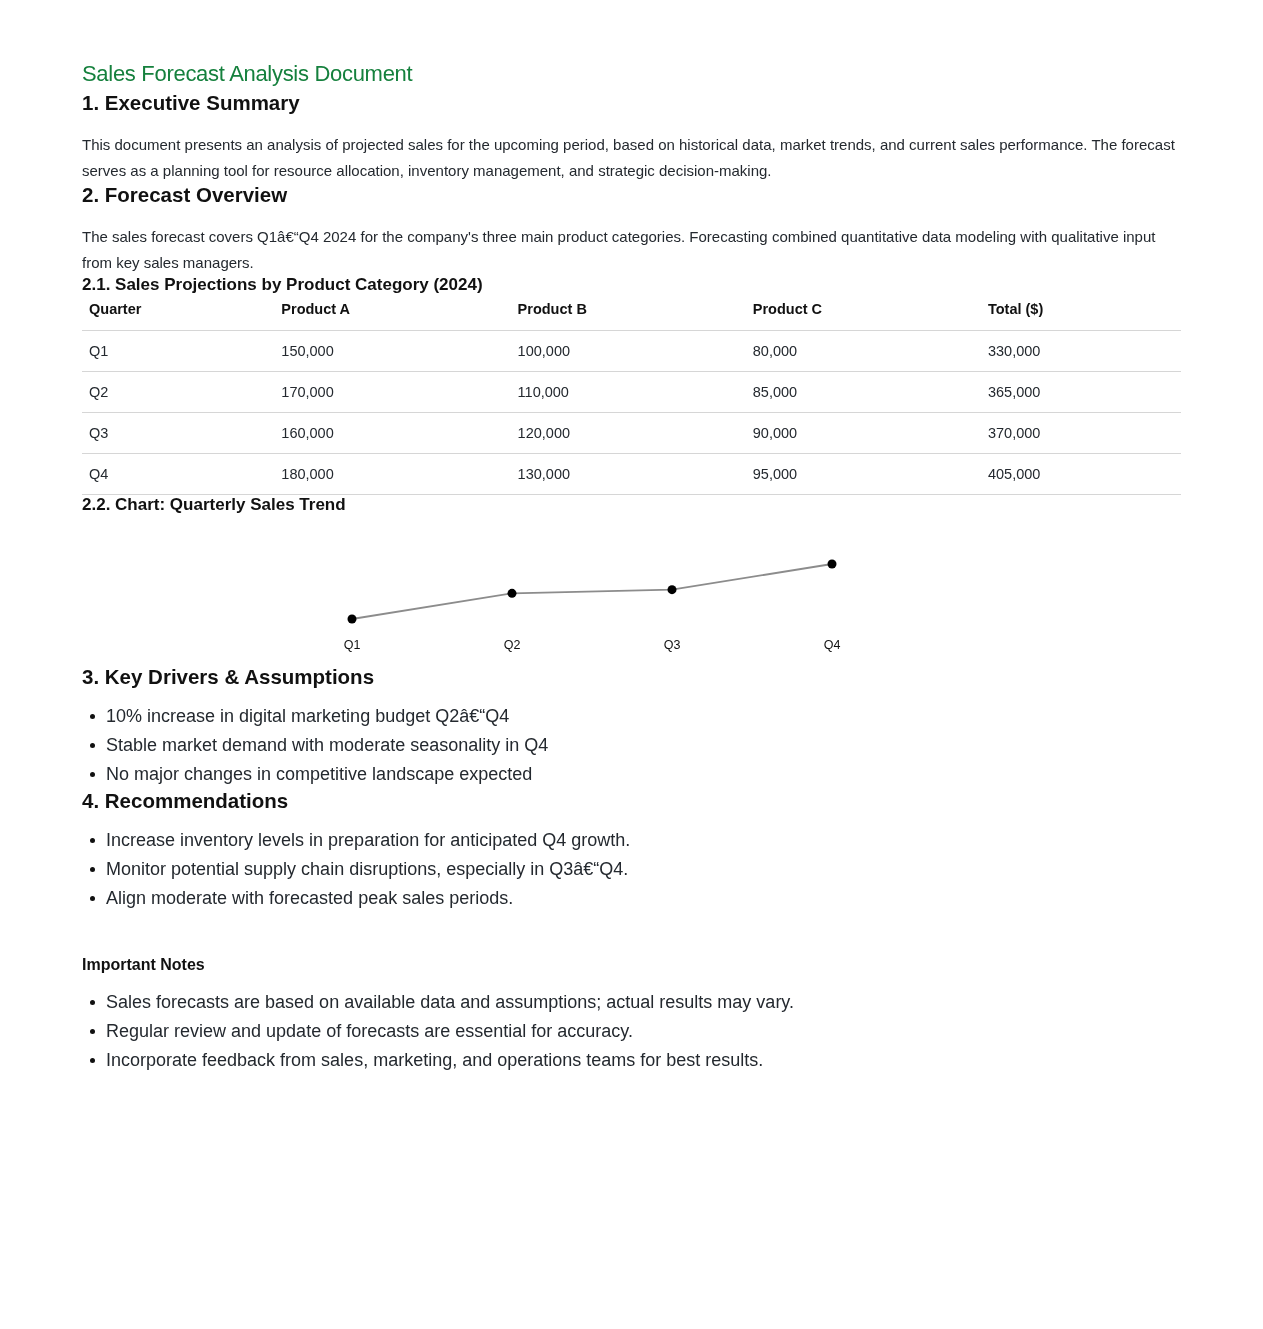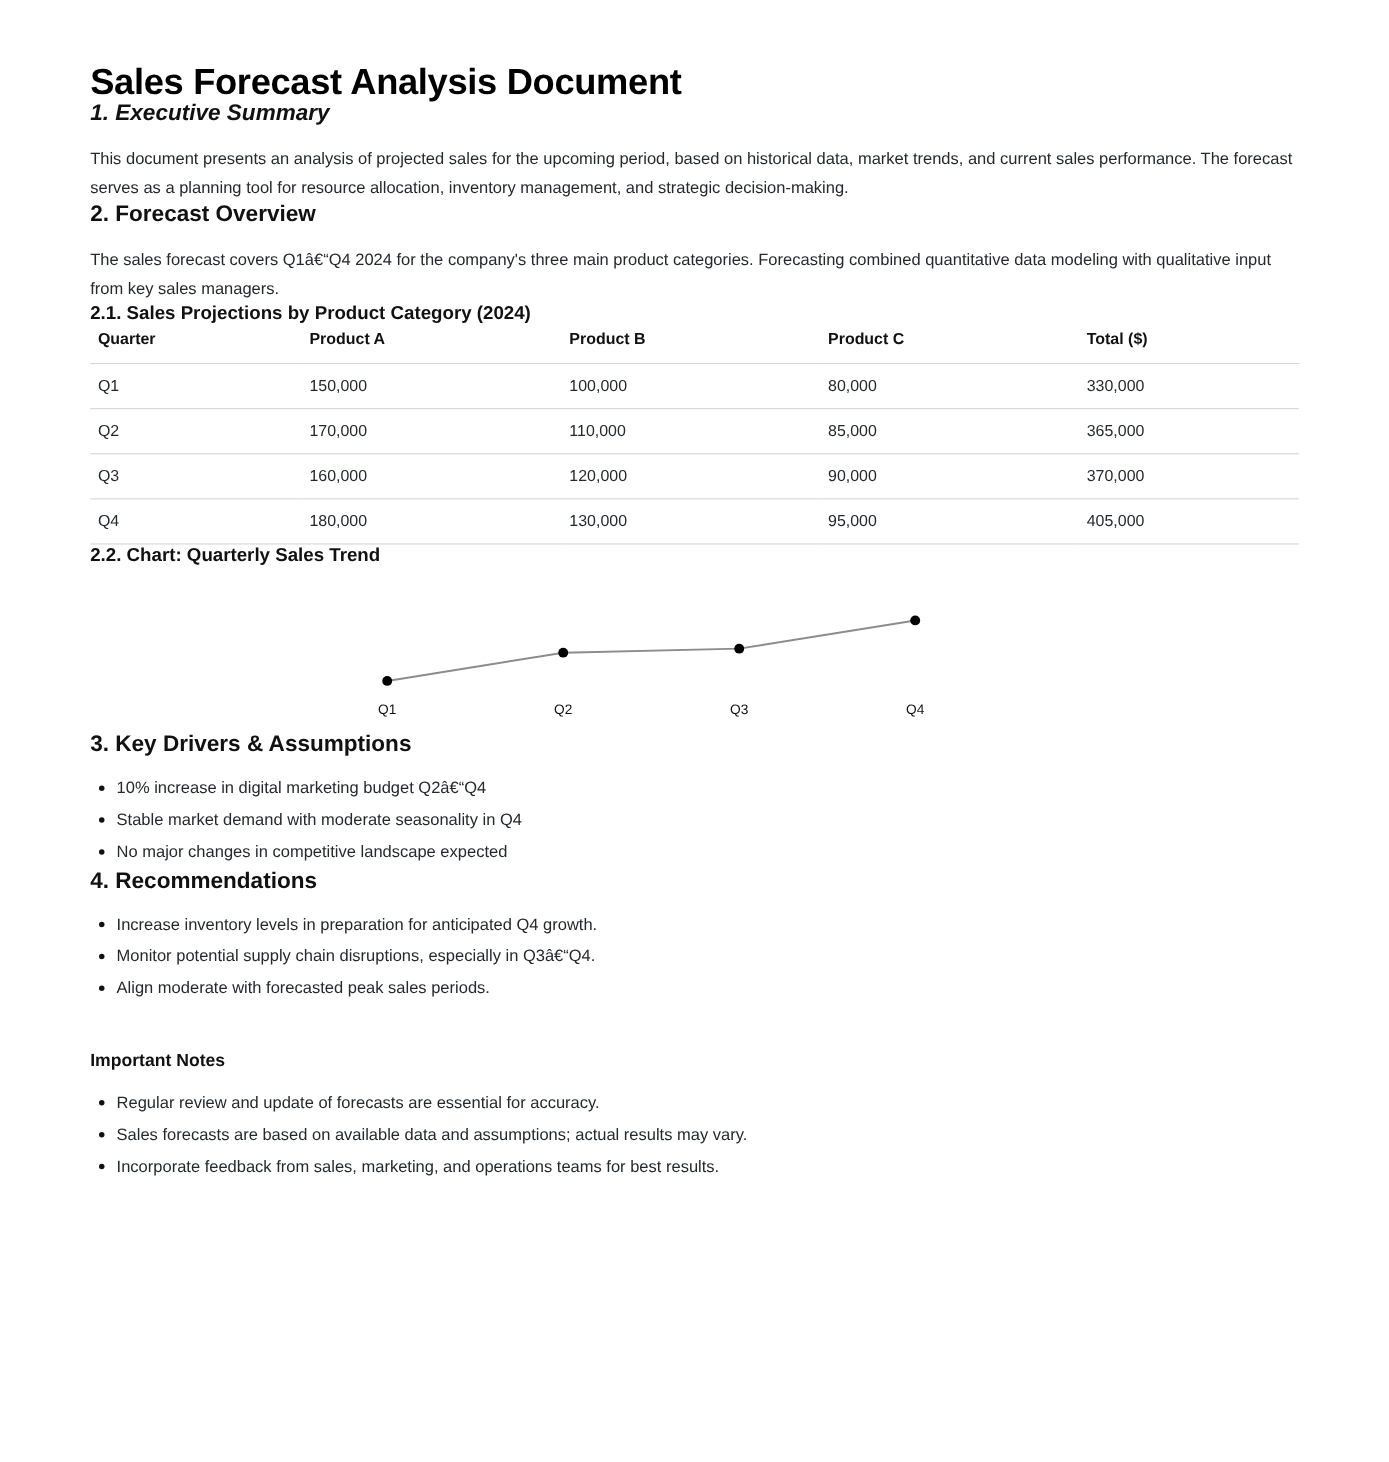--- a/index.html
+++ b/index.html
@@ -7,24 +7,24 @@
   body {
     width: 1263px;
     min-height: 1329px;
     font-family: "Liberation Sans", "DejaVu Sans", sans-serif;
     color: #24292f;
   }
   .page { padding: 0 82px 60px 82px; }
 
   h1.doc-title {
     margin: 57px 0 0 0;
-    font-size: 33px;
+    font-size: 22px;
     line-height: 34px;
-    font-weight: 700;
-    color: #000000;
+    font-weight: 400;
+    color: #15803d;
     letter-spacing: -0.3px;
   }
   h2.sec-heading {
     font-size: 20.5px;
     line-height: 24px;
     font-weight: 700;
     color: #111111;
     margin: 0;
   }
   h3.sub-heading {
@@ -41,21 +41,21 @@
     color: #111111;
     margin: 42px 0 0 0;
   }
   p.body-text {
     margin: 17px 0 0 0;
     font-size: 15px;
     line-height: 25.5px;
     color: #24292f;
   }
 
-  .mt-sec1 { margin-top: 35px; font-style: italic; }
+  .mt-sec1 { margin-top: 35px; }
   .mt-sec2 { margin-top: 47px; }
   .mt-sec21 { margin-top: 48px; }
   .mt-sec22 { margin-top: 40px; }
   .mt-sec3 { margin-top: 26px; }
   .mt-sec4 { margin-top: 29px; }
 
   table.data-table {
     width: 100%;
     border-collapse: collapse;
     table-layout: fixed;
@@ -91,21 +91,21 @@
     fill: #111111;
   }
 
   ul.bullet-list {
     list-style: none;
     margin: 13px 0 0 0;
     padding: 0 0 0 24px;
   }
   ul.bullet-list li {
     position: relative;
-    font-size: 15px;
+    font-size: 18px;
     line-height: 29px;
     color: #24292f;
   }
   ul.bullet-list li::before {
     content: "";
     position: absolute;
     left: -16px;
     top: 12px;
     width: 5px;
     height: 5px;
@@ -202,18 +202,18 @@
 
   <h2 class="sec-heading mt-sec4">4. Recommendations</h2>
   <ul class="bullet-list">
     <li>Increase inventory levels in preparation for anticipated Q4 growth.</li>
     <li>Monitor potential supply chain disruptions, especially in Q3â€“Q4.</li>
     <li>Align moderate with forecasted peak sales periods.</li>
   </ul>
 
   <h4 class="notes-heading">Important Notes</h4>
   <ul class="bullet-list">
+    <li>Sales forecasts are based on available data and assumptions; actual results may vary.</li>
     <li>Regular review and update of forecasts are essential for accuracy.</li>
-    <li>Sales forecasts are based on available data and assumptions; actual results may vary.</li>
     <li>Incorporate feedback from sales, marketing, and operations teams for best results.</li>
   </ul>
 
 </div>
 
 </body></html>

